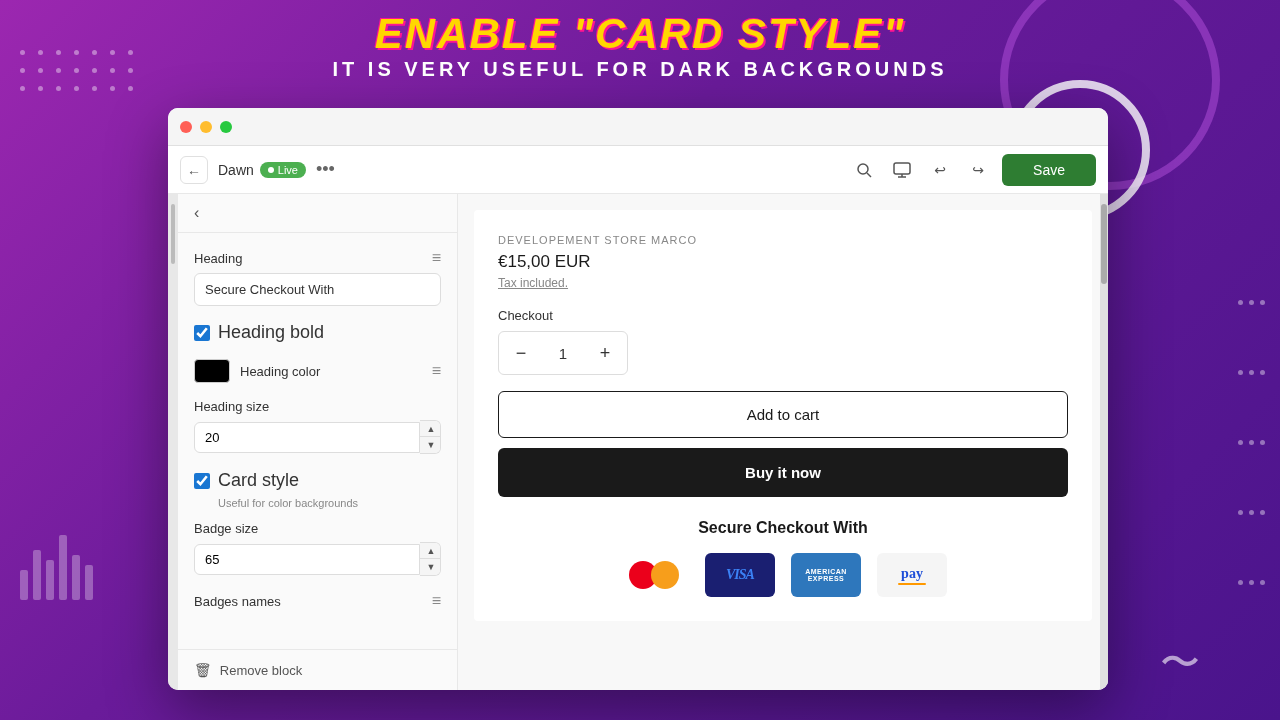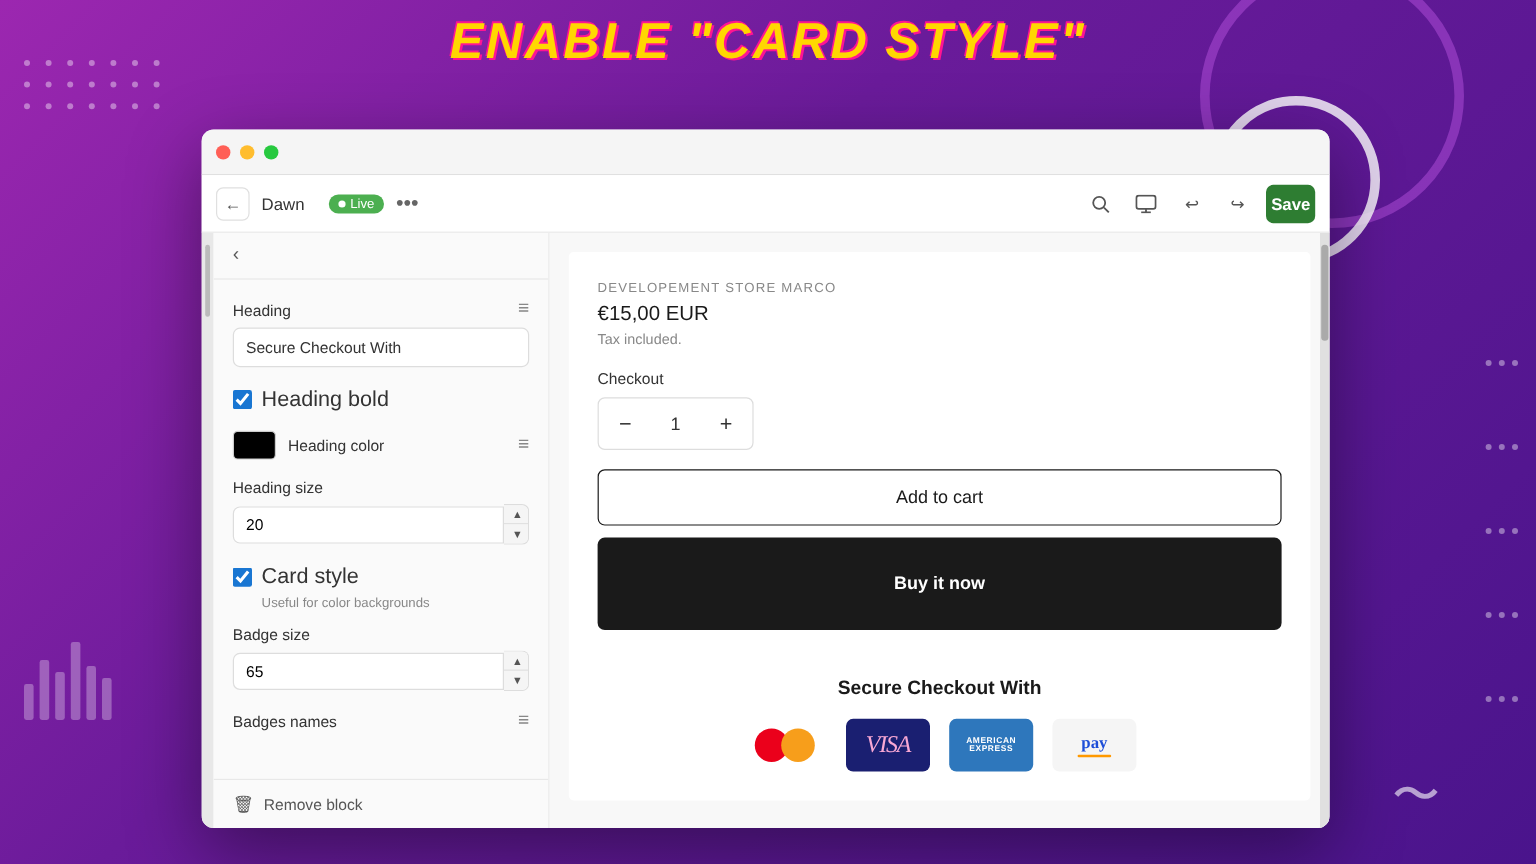--- a/index.html
+++ b/index.html
@@ -143,21 +143,21 @@
     .toolbar-back {
       width: 28px; height: 28px;
       display: flex; align-items: center; justify-content: center;
       border: 1px solid #e0e0e0;
       border-radius: 6px;
       cursor: pointer;
       color: #555;
       font-size: 14px;
     }
     .toolbar-theme {
-      display: flex; align-items: center; gap: 20px;
+      display: flex; align-items: center; gap: 6px;
       font-size: 14px; color: #333;
       font-weight: 500;
     }
     .live-badge {
       background: #4CAF50;
       color: white;
       font-size: 11px;
       padding: 2px 8px;
       border-radius: 10px;
       display: flex; align-items: center; gap: 4px;
@@ -178,24 +178,24 @@
     }
     .toolbar-undo, .toolbar-redo {
       width: 28px; height: 28px;
       display: flex; align-items: center; justify-content: center;
       color: #555; font-size: 14px; cursor: pointer;
     }
     .toolbar-save {
       background: #2E7D32;
       color: white;
       border: none;
-      padding: 8px 4px;
+      padding: 8px 31px;
       border-radius: 6px;
       font-size: 14px;
-      font-weight: 700;
+      font-weight: 400;
       cursor: pointer;
     }
 
     
     .browser-content {
       display: flex;
       flex: 1;
       overflow: hidden;
     }
 
@@ -376,20 +376,21 @@
     }
     .product-price {
       font-size: 17px;
       color: #1a1a1a;
       margin-bottom: 4px;
     }
     .tax-info {
       font-size: 12px;
       color: #888;
       margin-bottom: 18px;
+      text-decoration: underline;
     }
     .quantity-label {
       font-size: 13px;
       color: #333;
       margin-bottom: 8px;
     }
     .quantity-control {
       display: flex;
       align-items: center;
       border: 1px solid #ddd;
@@ -414,29 +415,29 @@
       border: 1px solid #1a1a1a;
       background: white;
       color: #1a1a1a;
       font-size: 15px;
       border-radius: 6px;
       cursor: pointer;
       margin-bottom: 10px;
     }
     .buy-now-btn {
       width: 100%;
-      padding: 30px;
+      padding: 16px;
       border: none;
       background: #1a1a1a;
       color: white;
       font-size: 15px;
       font-weight: 600;
       border-radius: 6px;
       cursor: pointer;
-      margin-bottom: 30px;
+      margin-bottom: 12px;
     }
 
     .secure-checkout-section {
       text-align: center;
       margin-top: 10px;
     }
     .secure-checkout-title {
       font-size: 16px;
       font-weight: 700;
       color: #1a1a1a;
@@ -578,20 +579,21 @@
       <div class="dot"></div>
       <div class="dot"></div>
       <div class="dot"></div>
     </div>
 </div>
 
 <div class="wavy">〜</div>
 
 <div class="header-text">
   <h1>Enable "Card style"</h1>
+  <h2>It is very useful for dark backgrounds</h2>
 </div>
 
 <div class="browser">
 
   <div class="browser-titlebar">
     <div class="traffic-light tl-red"></div>
     <div class="traffic-light tl-yellow"></div>
     <div class="traffic-light tl-green"></div>
   </div>
 
@@ -730,21 +732,21 @@
           <div class="payment-badges">
 
             <div class="payment-badge badge-mastercard">
               <div class="mc-circles">
                 <div class="mc-red"></div>
                 <div class="mc-orange"></div>
               </div>
             </div>
 
             <div class="payment-badge badge-visa">
-              <span style="font-style:italic;font-weight:400;font-family:serif;font-size:20px;color:#f9a8d4;letter-spacing:-1px;">VISA</span>
+              <span style="font-style:italic;font-weight:700;font-family:serif;font-size:14px;color:#3b82f6;letter-spacing:-1px;">VISA</span>
             </div>
 
             <div class="payment-badge badge-amex">
               <div style="display:flex;flex-direction:column;align-items:center;">
                 <span style="font-size:7px;font-weight:700;color:white;letter-spacing:0.5px;">AMERICAN</span>
                 <span style="font-size:7px;font-weight:700;color:white;letter-spacing:0.5px;">EXPRESS</span>
               </div>
             </div>
 
             <div class="payment-badge" style="background:#f5f5f5;">

